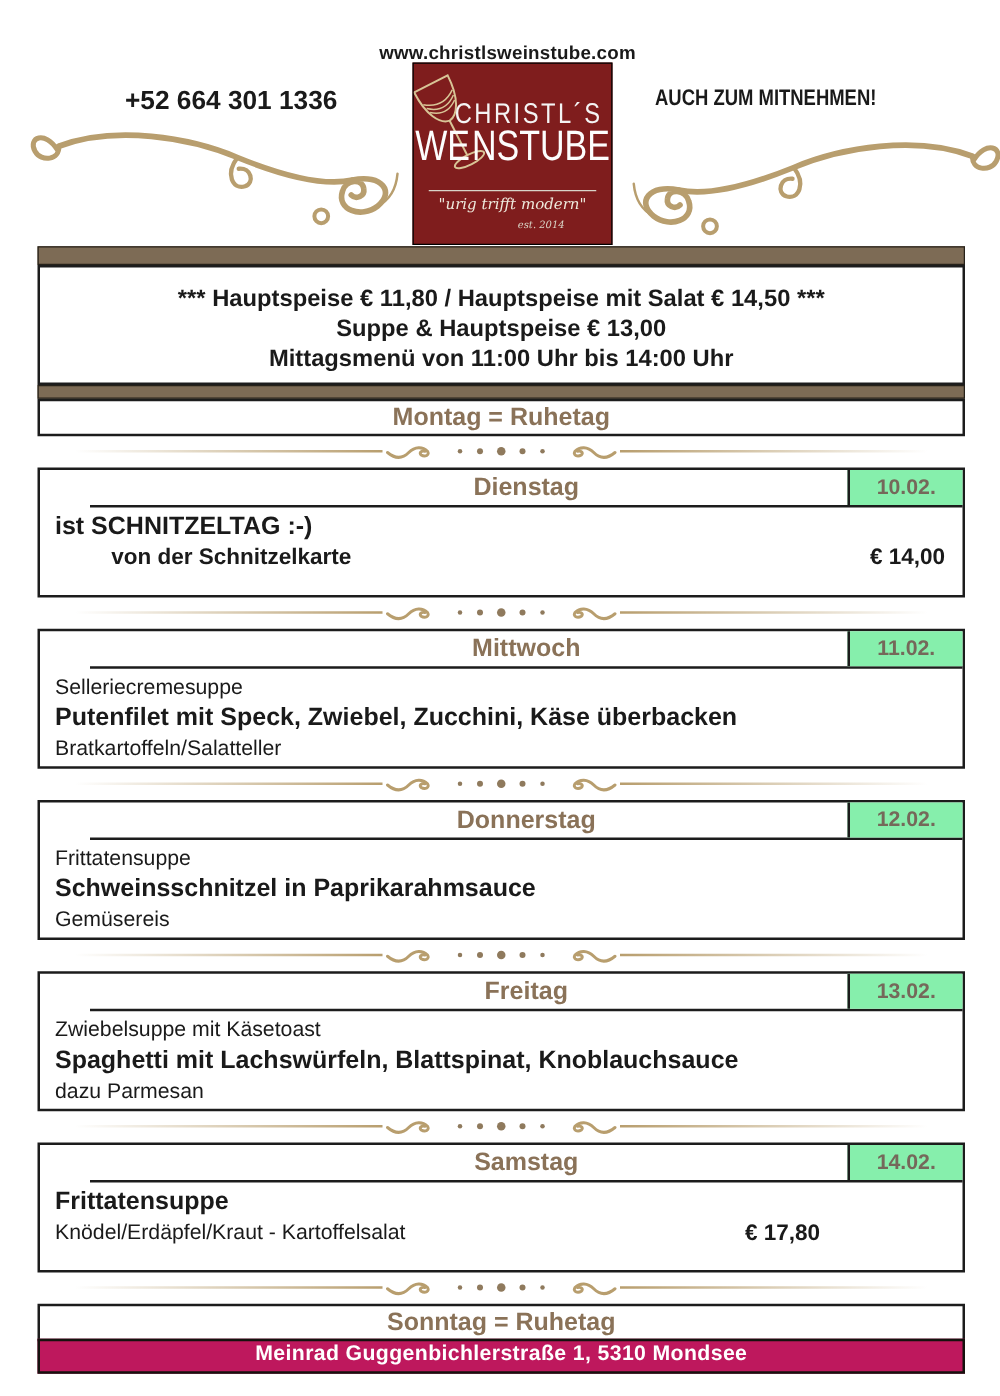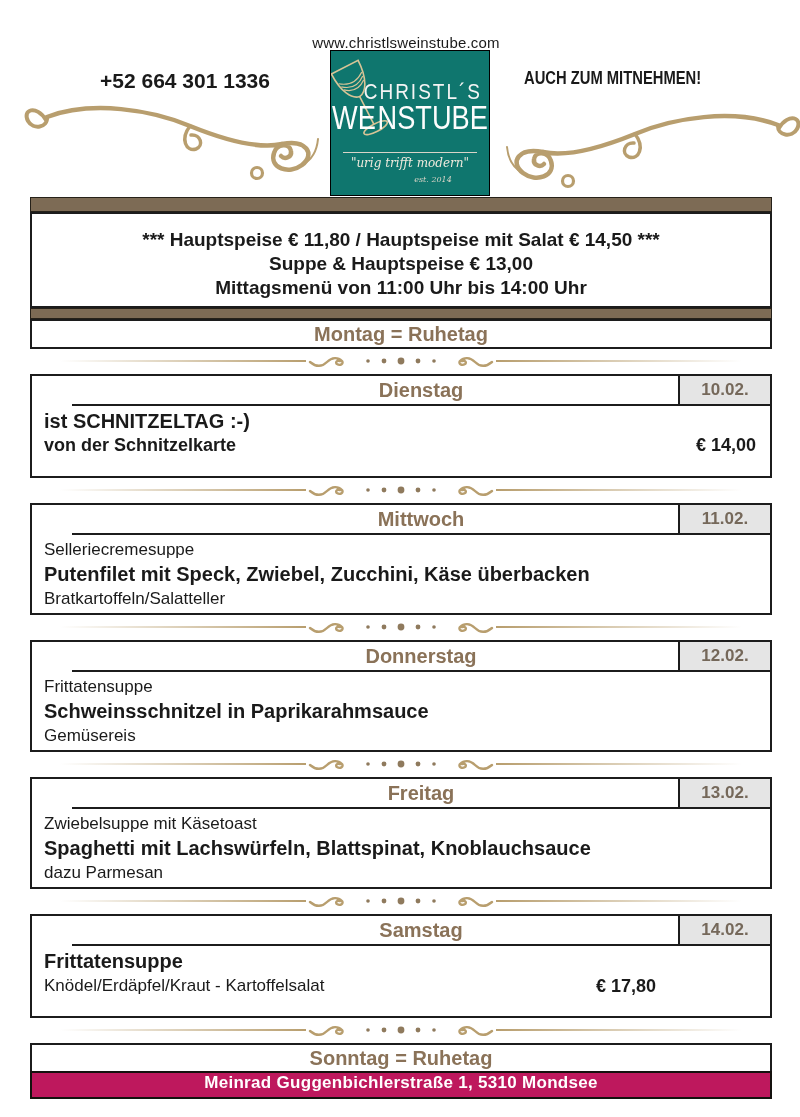--- a/index.html
+++ b/index.html
@@ -8,25 +8,25 @@
     width:800px; height:1117px;
     font-family:"Liberation Sans", sans-serif;
     color:#1a1a1a;
     position:relative;
     overflow:hidden;
   }
   .page { position:absolute; inset:0; }
 
   
   .top-header { position:relative; height:197px; }
-  .website { position:absolute; left:0; right:0; top:34px; text-align:center; font-size:15px; font-weight:400; letter-spacing:.2px;padding-left:12px; }
+  .website { position:absolute; left:0; right:0; top:34px; text-align:center; font-size:15px; font-weight:700; letter-spacing:.2px;padding-left:12px; }
   .phone { position:absolute; left:100px; top:69px; font-size:21px; font-weight:bold; }
   .takeaway { position:absolute; left:524px; top:68px; font-size:18px; font-weight:bold; transform:scaleX(.82); transform-origin:left center; white-space:nowrap; }
 
-  .logo-box { position:absolute; left:330px; top:50px; width:160px; height:146px; background:#0f766e; border:1px solid #000; }
+  .logo-box { position:absolute; left:330px; top:50px; width:160px; height:146px; background:#7f1d1d; border:1px solid #000; }
   .logo-glass { position:absolute; left:0px; top:2px; }
   .logo-name1 { position:absolute; right:7px; top:28px; color:#f4f4f4; font-size:19px; letter-spacing:2px; transform:scaleY(1.2); transform-origin:top right; white-space:nowrap; }
   .logo-name2 { position:absolute; left:0; right:0; top:47px; display:flex; align-items:center; justify-content:center; color:#fdfdfd; font-size:34px; font-weight:500; transform:scaleX(.8); white-space:nowrap; }
   .logo-name2 .fork { margin:0 1px; }
   .logo-rule { position:absolute; left:12px; right:12px; top:101px; border-top:1px solid #d8d4c8; }
   .logo-tagline { position:absolute; left:0; right:0; top:105px; text-align:center; color:#efeadd; font-family:"DejaVu Serif", serif; font-style:italic; font-size:12px; }
   .logo-est { position:absolute; left:0; right:0; top:124px; text-align:center; color:#d9d4c6; font-family:"DejaVu Serif", serif; font-style:italic; font-size:8px;padding-left:46px; }
 
   .flourish { position:absolute; }
   .flourish-left { left:22px; top:92px; }
@@ -47,26 +47,26 @@
   
   .ornament-divider { display:flex; align-items:center; height:14px; margin:5px 30px 6px; }
   .div-line { flex:1; height:2px; }
   .div-line.left { background:linear-gradient(to right, rgba(184,158,110,0), #b89e6e); }
   .div-line.right { background:linear-gradient(to left, rgba(184,158,110,0), #b89e6e); }
 
   
   .day-box { border:2px solid #1c1c1c; background:#fff; }
   .day-header { position:relative; height:30px; border-bottom:2px solid #1c1c1c;margin-left:40px; }
   .day-title { position:absolute; left:0; right:0; top:0; line-height:28px; text-align:center; color:#8a7258; font-weight:bold; font-size:20px; }
-  .day-date-cell { position:absolute; right:0; top:0; bottom:0; width:92px; border-left:2px solid #1c1c1c; background:#e5e5e5; text-align:center; }
+  .day-date-cell { position:absolute; right:0; top:0; bottom:0; width:92px; border-left:2px solid #1c1c1c; background:#86efac; text-align:center; }
   .day-date { line-height:28px; color:#75685a; font-weight:bold; font-size:17px; }
   .day-body { padding:3px 12px 2px; }
   .menu-line { position:relative; }
   .l-bold-lg { font-weight:bold; font-size:20px; line-height:25px; }
-  .l-bold { font-weight:bold; font-size:18px; line-height:23px; }
+  .l-bold { font-weight:bold; font-size:18px; line-height:23px;margin-left:45px; }
   .l-regular { font-weight:400; font-size:17px; line-height:24px; }
   .line-price { font-weight:bold; font-size:18px; position:absolute; top:0; }
   .price-right { right:2px; }
   .price-mid { left:552px; }
 
   
   .day-box[data-extra="tall"] .day-body { min-height:70px; }
 
   
   .footer-bar { margin-top:-2px; background:#be185d; border:2px solid #15120e; height:28px; display:flex; align-items:flex-start; justify-content:center; }

